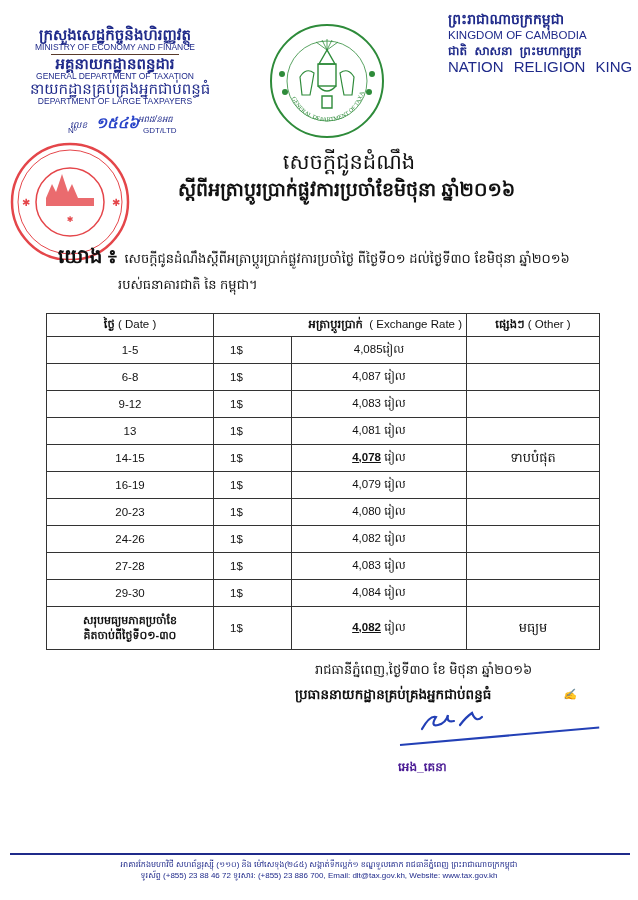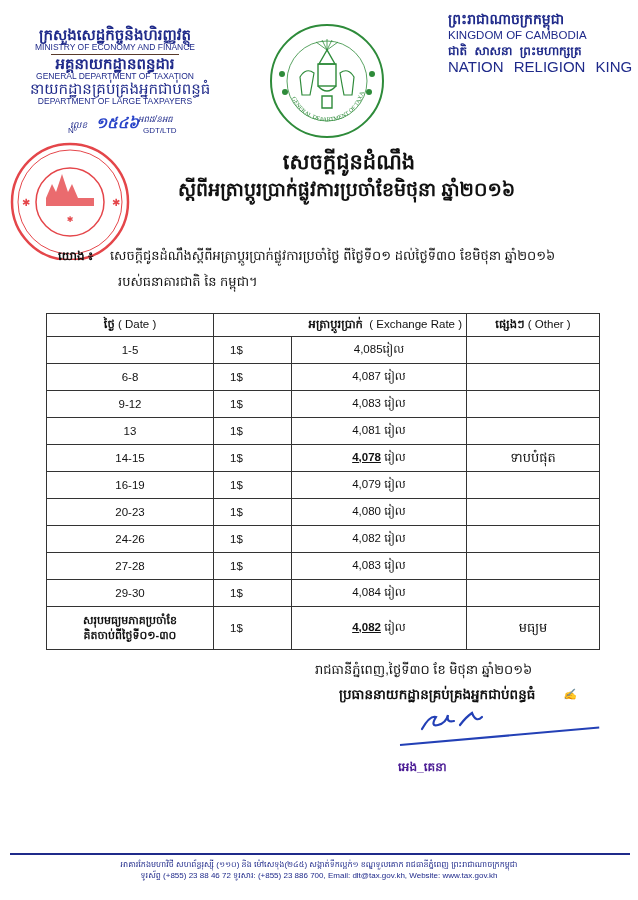--- a/index.html
+++ b/index.html
@@ -18,40 +18,40 @@
   
   .lh-right { left: 448px; top: 10px; width: 190px; color: #1f2a8a; }
   .lh-right .km { font-weight: bold; font-size: 14px; line-height: 18px; white-space: nowrap; }
   .lh-right .en { font-size: 11.5px; line-height: 15px; white-space: nowrap; }
   .lh-right .en2 { font-size: 15px; line-height: 15px; white-space: nowrap; word-spacing: 6px; }
   .lh-right .km2 { font-weight: bold; font-size: 12px; line-height: 16px; white-space: nowrap; word-spacing: 4px; }
   
   .seal { left: 268px; top: 22px; width: 118px; height: 118px; }
   .stamp { left: 8px; top: 130px; width: 170px; height: 130px; opacity: 0.85; }
   
-  .title1 { left: 0; width: 638px; top: 148px; text-align: center; font-weight: bold; font-size: 21px; padding-left: 60px; box-sizing: border-box; }
+  .title1 { left: 0; width: 638px; top: 148px; text-align: center; font-weight: normal; font-size: 21px; padding-left: 60px; box-sizing: border-box; }
   .title2 { left: 150px; top: 177px; font-weight: bold; font-size: 19px; white-space: nowrap; margin-left: 28px; }
   .ref { left: 58px; top: 243px; width: 560px; font-size: 13px; line-height: 26px; }
-  .ref .lab { font-weight: bold; font-size: 12px; margin-right: 13px; }
+  .ref .lab { font-weight: bold; font-size: 20px; margin-right: 4px; }
   .ref .line2 { padding-left: 60px; display: block; }
   
   table.rates { position: absolute; left: 46px; top: 313px; width: 554px; border-collapse: collapse; font-size: 11.5px; }
   table.rates td, table.rates th { border: 1px solid #333; height: 26px; padding: 0 4px; font-weight: normal; }
   table.rates th { height: 22px; margin-top: 9px; }
   table.rates .c-date { width: 158px; text-align: center; }
   table.rates .c-usd { width: 57px; text-align: left; padding-left: 16px; }
   table.rates .c-riel { width: 166px; text-align: center; }
   table.rates .c-other { text-align: center; }
   .kh-b { font-weight: bold; }
   .u { text-decoration: underline; font-weight: bold; }
   table.rates tr.avg td { height: 42px; }
   table.rates tr.avg .c-date { font-weight: bold; font-size: 11px; line-height: 15px; }
   
   .place { left: 315px; top: 661px; font-size: 13px; white-space: nowrap; }
-  .director { left: 295px; top: 686px; font-weight: bold; font-size: 13.5px; white-space: nowrap; margin-left: 44px; }
+  .director { left: 295px; top: 686px; font-weight: bold; font-size: 13.5px; white-space: nowrap; }
   .sig-scrawl { left: 420px; top: 705px; }
   .sig-line { left: 400px; top: 744px; width: 200px; height: 2px; background: #2340b6; transform: rotate(-5deg); transform-origin: left; }
   .signer { left: 398px; top: 759px; font-size: 12px; color: #4c1d95; font-weight: bold; }
   .sig-mini { left: 563px; top: 688px; color: #2a45c9; font-size: 11px; font-style: italic; }
   
   .foot-rule { left: 10px; top: 853px; width: 620px; height: 2px; background: #1f2a8a; }
   .foot { left: 0; width: 638px; top: 859px; text-align: center; color: #1f2a8a; font-size: 8px; line-height: 11px; }
 </style>
 </head>
 <body>

